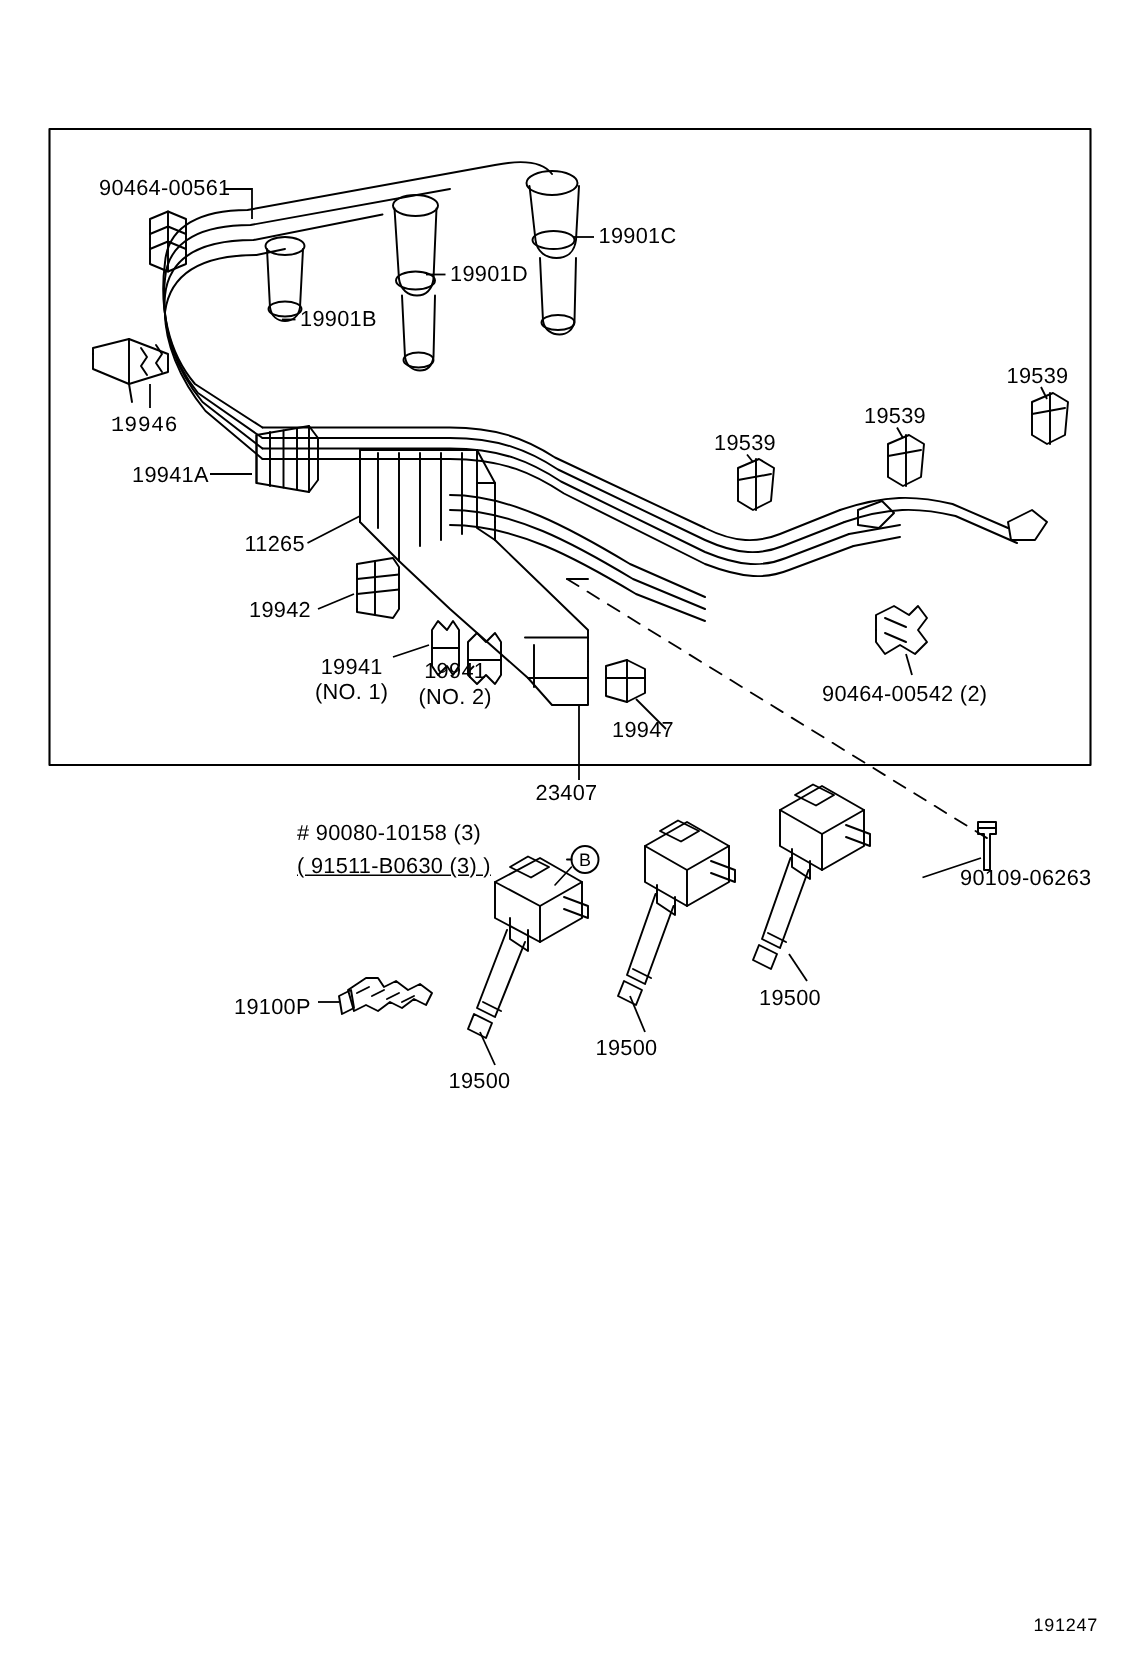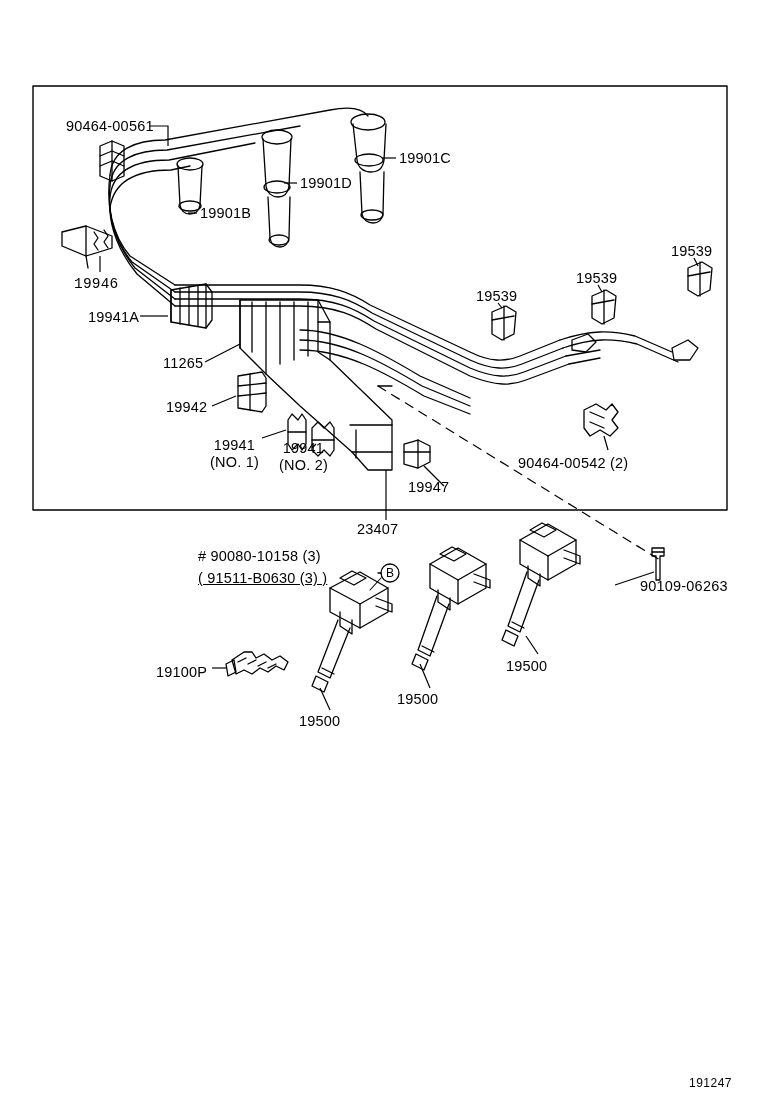--- a/index.html
+++ b/index.html
@@ -291,21 +291,21 @@
   <div class="lbl" style="left:476px; top:288px;">19539</div>
   <div class="lbl" style="left:74px;  top:276px;font-family:Liberation Mono, monospace;">19946</div>
   <div class="lbl" style="left:88px;  top:309px;">19941A</div>
   <div class="lbl" style="left:163px; top:355px;">11265</div>
   <div class="lbl" style="left:166px; top:399px;">19942</div>
   <div class="lbl center" style="left:210px; top:437px;">19941
 (NO. 1)</div>
   <div class="lbl center" style="left:279px; top:440px;">19941
 (NO. 2)</div>
   <div class="lbl" style="left:408px; top:479px;">19947</div>
-  <div class="lbl" style="left:518px; top:455px;">90464‑00542 (2)</div>
+  <div class="lbl" style="left:548px; top:455px;">90464‑00542 (2)</div>
   <div class="lbl" style="left:357px; top:521px;">23407</div>
   <div class="lbl" style="left:198px; top:548px;"># 90080‑10158 (3)</div>
   <div class="lbl" style="left:198px; top:570px;text-decoration:underline;">( 91511‑B0630 (3) )</div>
   <div class="lbl" style="left:640px; top:578px;">90109‑06263</div>
   <div class="lbl" style="left:506px; top:658px;">19500</div>
   <div class="lbl" style="left:397px; top:691px;">19500</div>
   <div class="lbl" style="left:299px; top:713px;">19500</div>
   <div class="lbl" style="left:156px; top:664px;">19100P</div>
 
   <div class="lbl" style="left:386px; top:566px; font-size:12px;">B</div>

